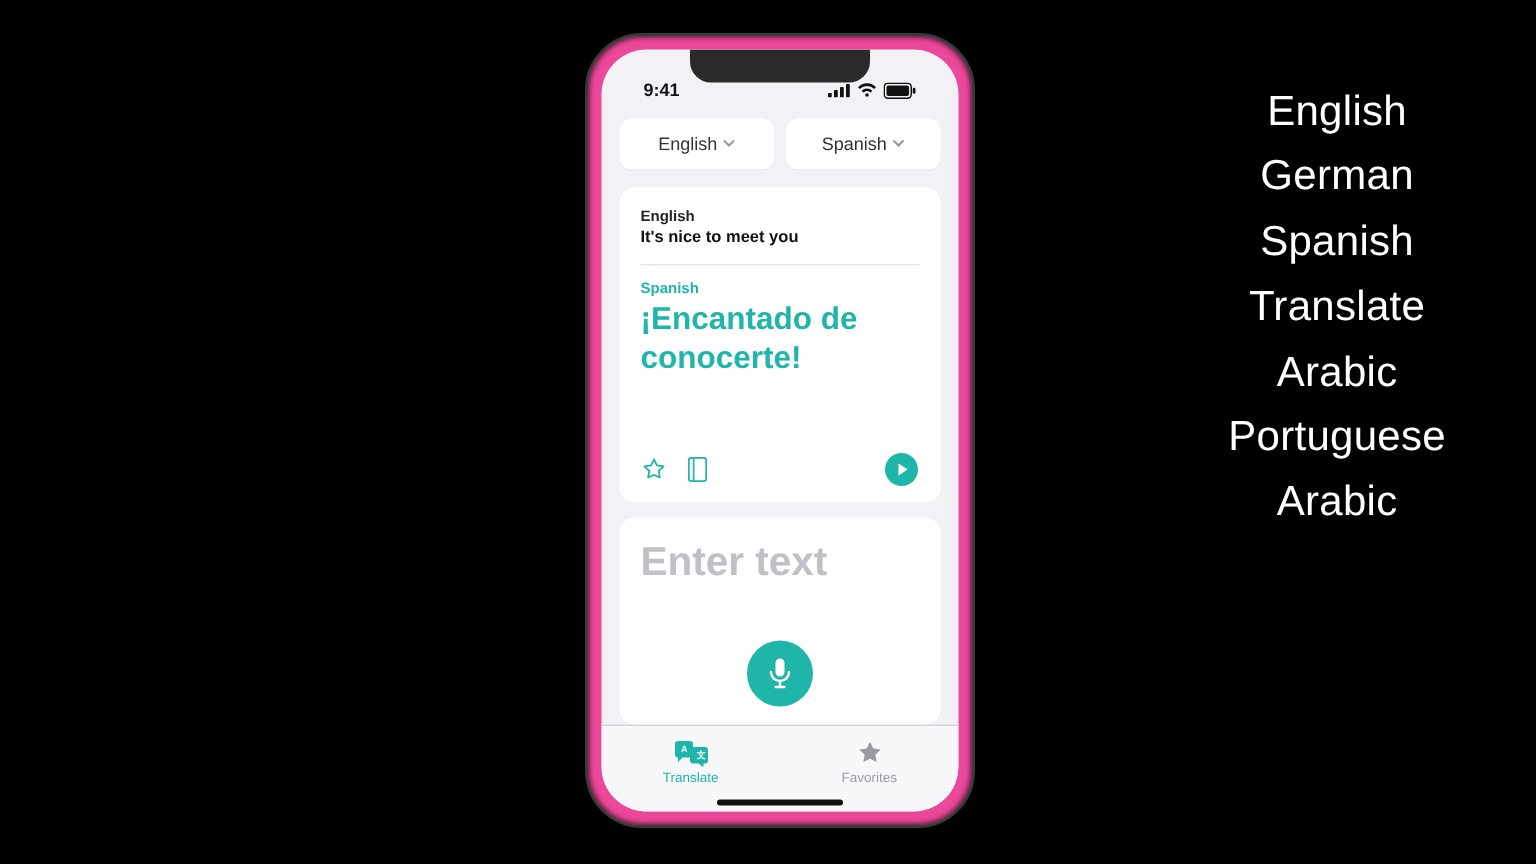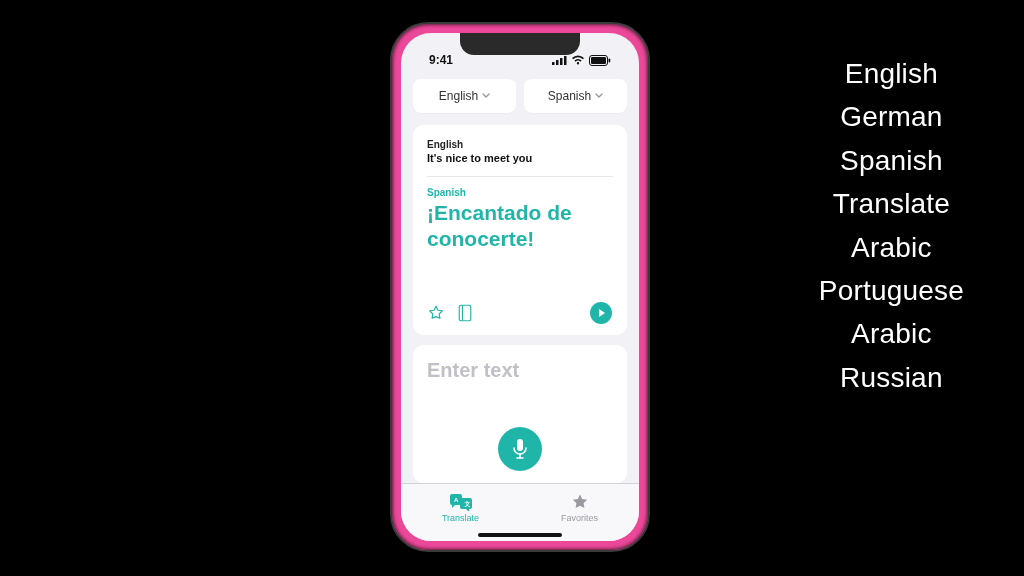--- a/index.html
+++ b/index.html
@@ -147,21 +147,21 @@
     border-radius: 10px;
     padding: 14px;
     flex: 1;
     display: flex;
     flex-direction: column;
     align-items: stretch;
     position: relative;
     min-height: 0;
   }
   .input-placeholder {
-    font-size: 20px;
+    font-size: 27px;
     font-weight: 600;
     color: #c0c0c6;
   }
   .mic-btn {
     position: absolute;
     bottom: 12px;
     left: 50%;
     transform: translateX(-50%);
     width: 44px;
     height: 44px;
@@ -345,14 +345,13 @@
 </div>
 
 <div class="lang-list">
   <div>English</div>
   <div>German</div>
   <div>Spanish</div>
   <div>Translate</div>
   <div>Arabic</div>
   <div>Portuguese</div>
   <div>Arabic</div>
-  <div>Russian</div>
 </div>
 
 </body></html>

